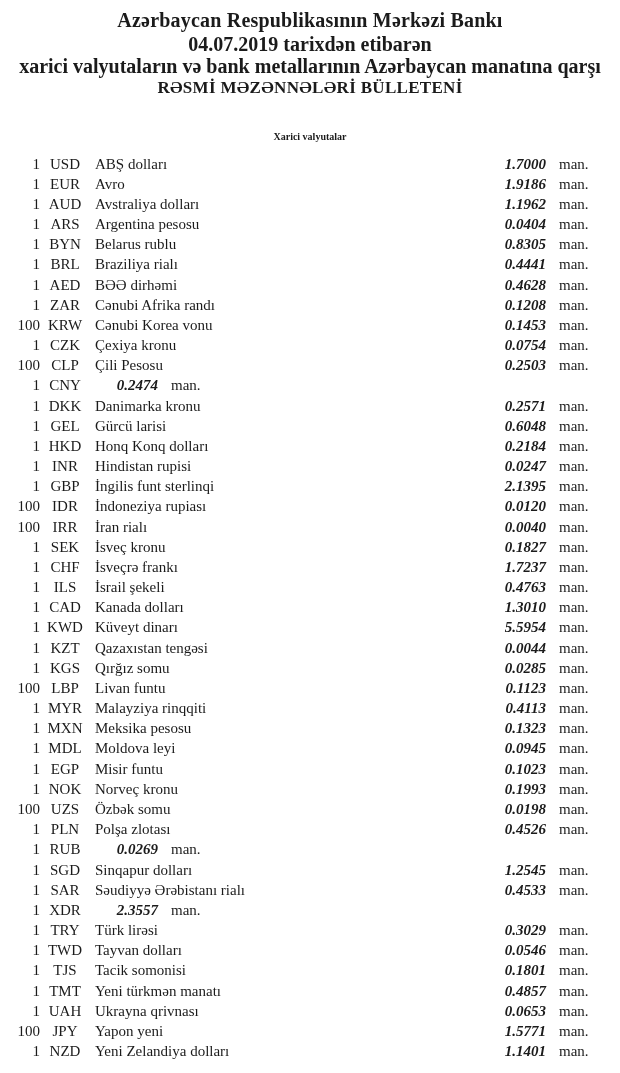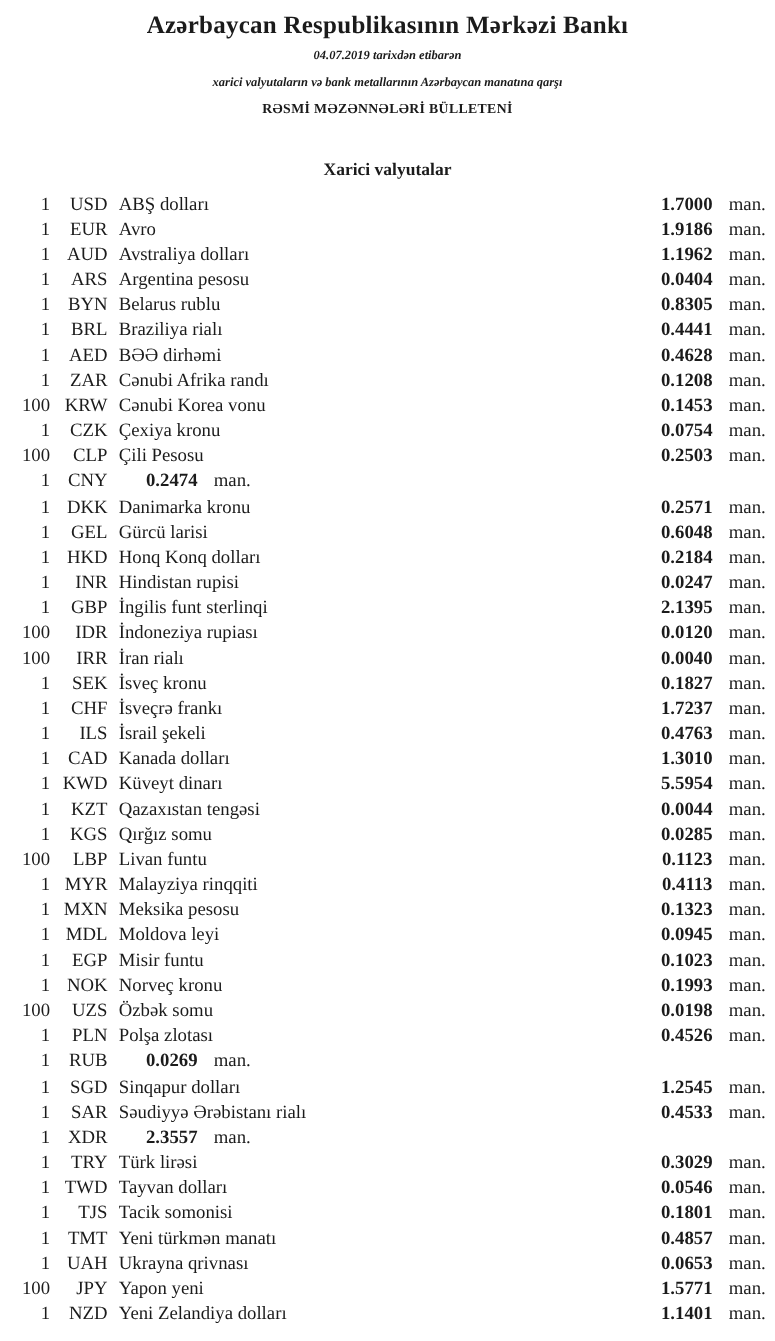--- a/index.html
+++ b/index.html
@@ -14,36 +14,35 @@
   .page { width: 620px; height: 1073px; padding-top: 7px; }
 
   .doc-header { text-align: center; }
   .bank-name {
     font-size: 20px;
     font-weight: bold;
     line-height: 27px;
     letter-spacing: 0.2px;
   }
   .header-line {
-    font-size: 10px;
+    font-size: 20px;
     font-weight: bold;
     line-height: 21.5px;
-    font-style: italic;
   }
   .bulletin-title {
-    font-size: 11px;
+    font-size: 17px;
     font-weight: bold;
     line-height: 21.5px;
     letter-spacing: 0.3px;
   }
 
   .section-title {
     margin-top: 28px;
     text-align: center;
-    font-size: 14px;
+    font-size: 10px;
     font-weight: bold;
     line-height: 19px;
   }
 
   .rate-table {
     margin-top: 8px;
   }
   .row {
     display: flex;
     align-items: baseline;
@@ -54,37 +53,39 @@
   }
   .col-qty {
     width: 40px;
     padding-left: 6px;
     text-align: right;
     flex: 0 0 auto;
   }
   .col-code {
     width: 42px;
     margin-left: 4px;
-    text-align: right;
+    text-align: center;
     flex: 0 0 auto;
   }
   .col-name {
     flex: 1 1 auto;
     margin-left: 9px;
     overflow: hidden;
   }
   .col-rate {
     width: 72px;
     text-align: right;
     font-weight: bold;
+    font-style: italic;
     flex: 0 0 auto;
   }
   .col-unit {
     width: 37px;
     margin-left: 13px;
+    margin-right: 24px;
     flex: 0 0 auto;
   }
 </style>
 </head>
 <body>
 
 <div class="page">
 
   <div class="doc-header">
     <div class="bank-name">Azərbaycan Respublikasının Mərkəzi Bankı</div>

